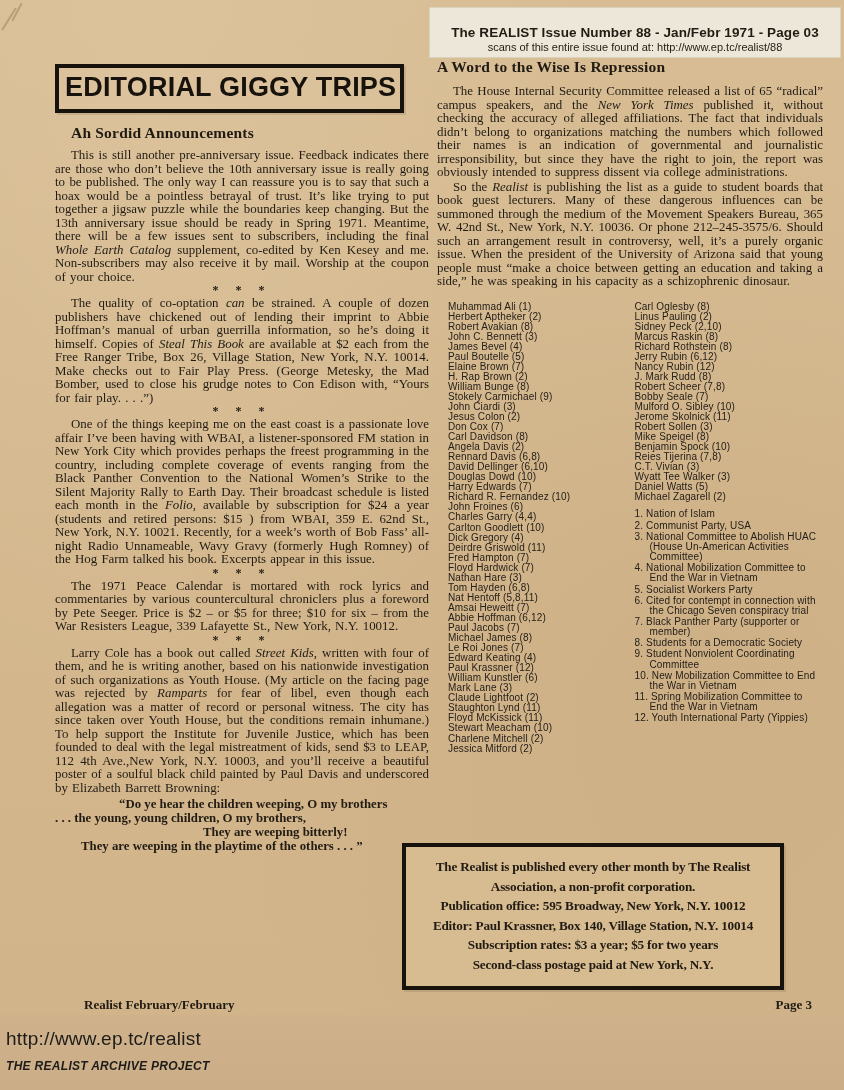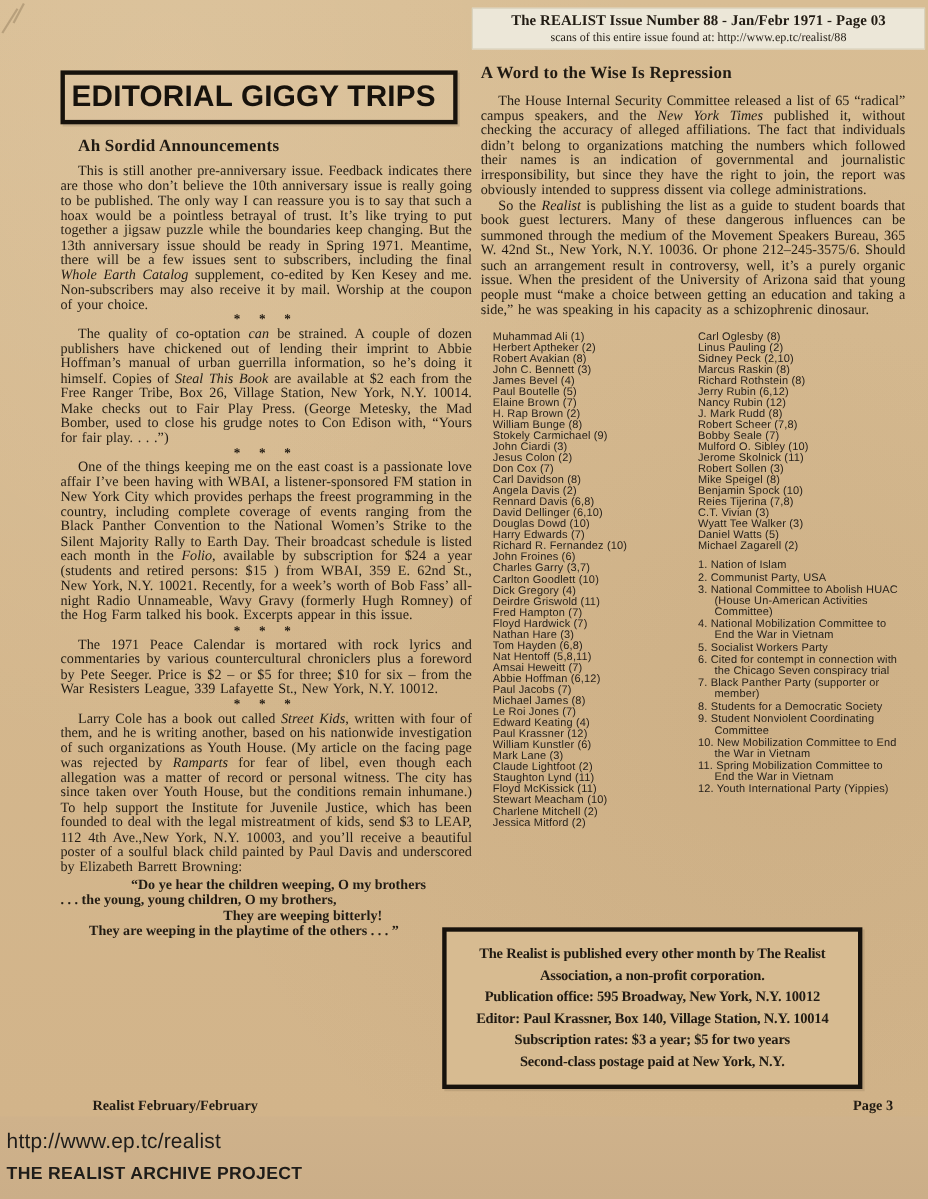--- a/index.html
+++ b/index.html
@@ -14,29 +14,29 @@
     background:
       radial-gradient(ellipse at 18% 8%, rgba(255,246,225,0.10), transparent 45%),
       radial-gradient(ellipse at 85% 60%, rgba(120,90,50,0.07), transparent 55%),
       linear-gradient(180deg,#d8bd94 0%,#d4b78d 55%,#d2b48a 93%,#cfb189 100%);
   }
   .pencil-mark{position:absolute;background:rgba(95,75,50,.28);}
   
   .banner{
     position:absolute;top:7px;right:3px;width:402px;
     background:#ece7d8;border:1px solid #d9d2bd;
-    text-align:center;padding:3px 4px 4px;
-    font-family:Liberation Serif, serif;
+    text-align:center;padding:17px 4px 4px;
+    font-family:Liberation Sans, sans-serif;
   }
   .banner .l1{font-size:13.5px;font-weight:bold;letter-spacing:.1px;}
   .banner .l2{font-size:11px;margin-top:1px;}
   
   .col-left{position:absolute;left:55px;top:64px;width:374px;}
   .title-box{
-    width:330px;border:4px solid #17120c;padding:4px 17px 6px 6px;
+    width:330px;border:4px solid #17120c;padding:4px 5px 6px 6px;
     background:rgba(255,255,255,0.03);
     box-shadow:2px 2px 0 rgba(60,45,25,.12);
   }
   .title-box .t{
     font-family:"Liberation Sans", sans-serif;font-weight:bold;
     font-size:27px;letter-spacing:.2px;white-space:nowrap;color:#17120c;
   }
   h3.sec{
     font-size:15.5px;margin:11px 16px 7px;font-weight:bold;letter-spacing:.2px;
   }
@@ -86,21 +86,21 @@
     display:flex;justify-content:space-between;
     font-size:13px;font-weight:bold;
   }
   
   .archive-bar{
     position:absolute;left:0;top:1015px;width:844px;height:75px;
     background:linear-gradient(180deg,#cfb28b,#cbae88);
     font-family:"Liberation Sans", sans-serif;color:#1e1c19;
   }
   .archive-bar .url{position:absolute;left:6px;top:13px;font-size:19px;letter-spacing:.2px;}
-  .archive-bar .proj{position:absolute;left:6px;top:44px;font-size:16px;letter-spacing:.3px;font-weight:bold;}
+  .archive-bar .proj{position:absolute;left:6px;top:44px;font-size:12px;letter-spacing:.3px;font-weight:bold;font-style:italic;}
 </style>
 </head>
 <body>
 
 <div class="page">
 
   <div class="pencil-mark" style="left:8px;top:6px;width:2px;height:26px;transform:rotate(32deg);"></div>
   <div class="pencil-mark" style="left:16px;top:2px;width:2px;height:20px;transform:rotate(28deg);"></div>
 
   <div class="banner">
@@ -153,21 +153,21 @@
           <div class="name-row i11">Jesus Colon (2)</div>
           <div class="name-row i12">Don Cox (7)</div>
           <div class="name-row i13">Carl Davidson (8)</div>
           <div class="name-row i14">Angela Davis (2)</div>
           <div class="name-row i15">Rennard Davis (6,8)</div>
           <div class="name-row i16">David Dellinger (6,10)</div>
           <div class="name-row i17">Douglas Dowd (10)</div>
           <div class="name-row i18">Harry Edwards (7)</div>
           <div class="name-row i19">Richard R. Fernandez (10)</div>
           <div class="name-row i20">John Froines (6)</div>
-          <div class="name-row i21">Charles Garry (3,7)</div>
+          <div class="name-row i21">Charles Garry (4,4)</div>
           <div class="name-row i22">Carlton Goodlett (10)</div>
           <div class="name-row i23">Dick Gregory (4)</div>
           <div class="name-row i24">Deirdre Griswold (11)</div>
           <div class="name-row i25">Fred Hampton (7)</div>
           <div class="name-row i26">Floyd Hardwick (7)</div>
           <div class="name-row i27">Nathan Hare (3)</div>
           <div class="name-row i28">Tom Hayden (6,8)</div>
           <div class="name-row i29">Nat Hentoff (5,8,11)</div>
           <div class="name-row i30">Amsai Heweitt (7)</div>
           <div class="name-row i31">Abbie Hoffman (6,12)</div>

